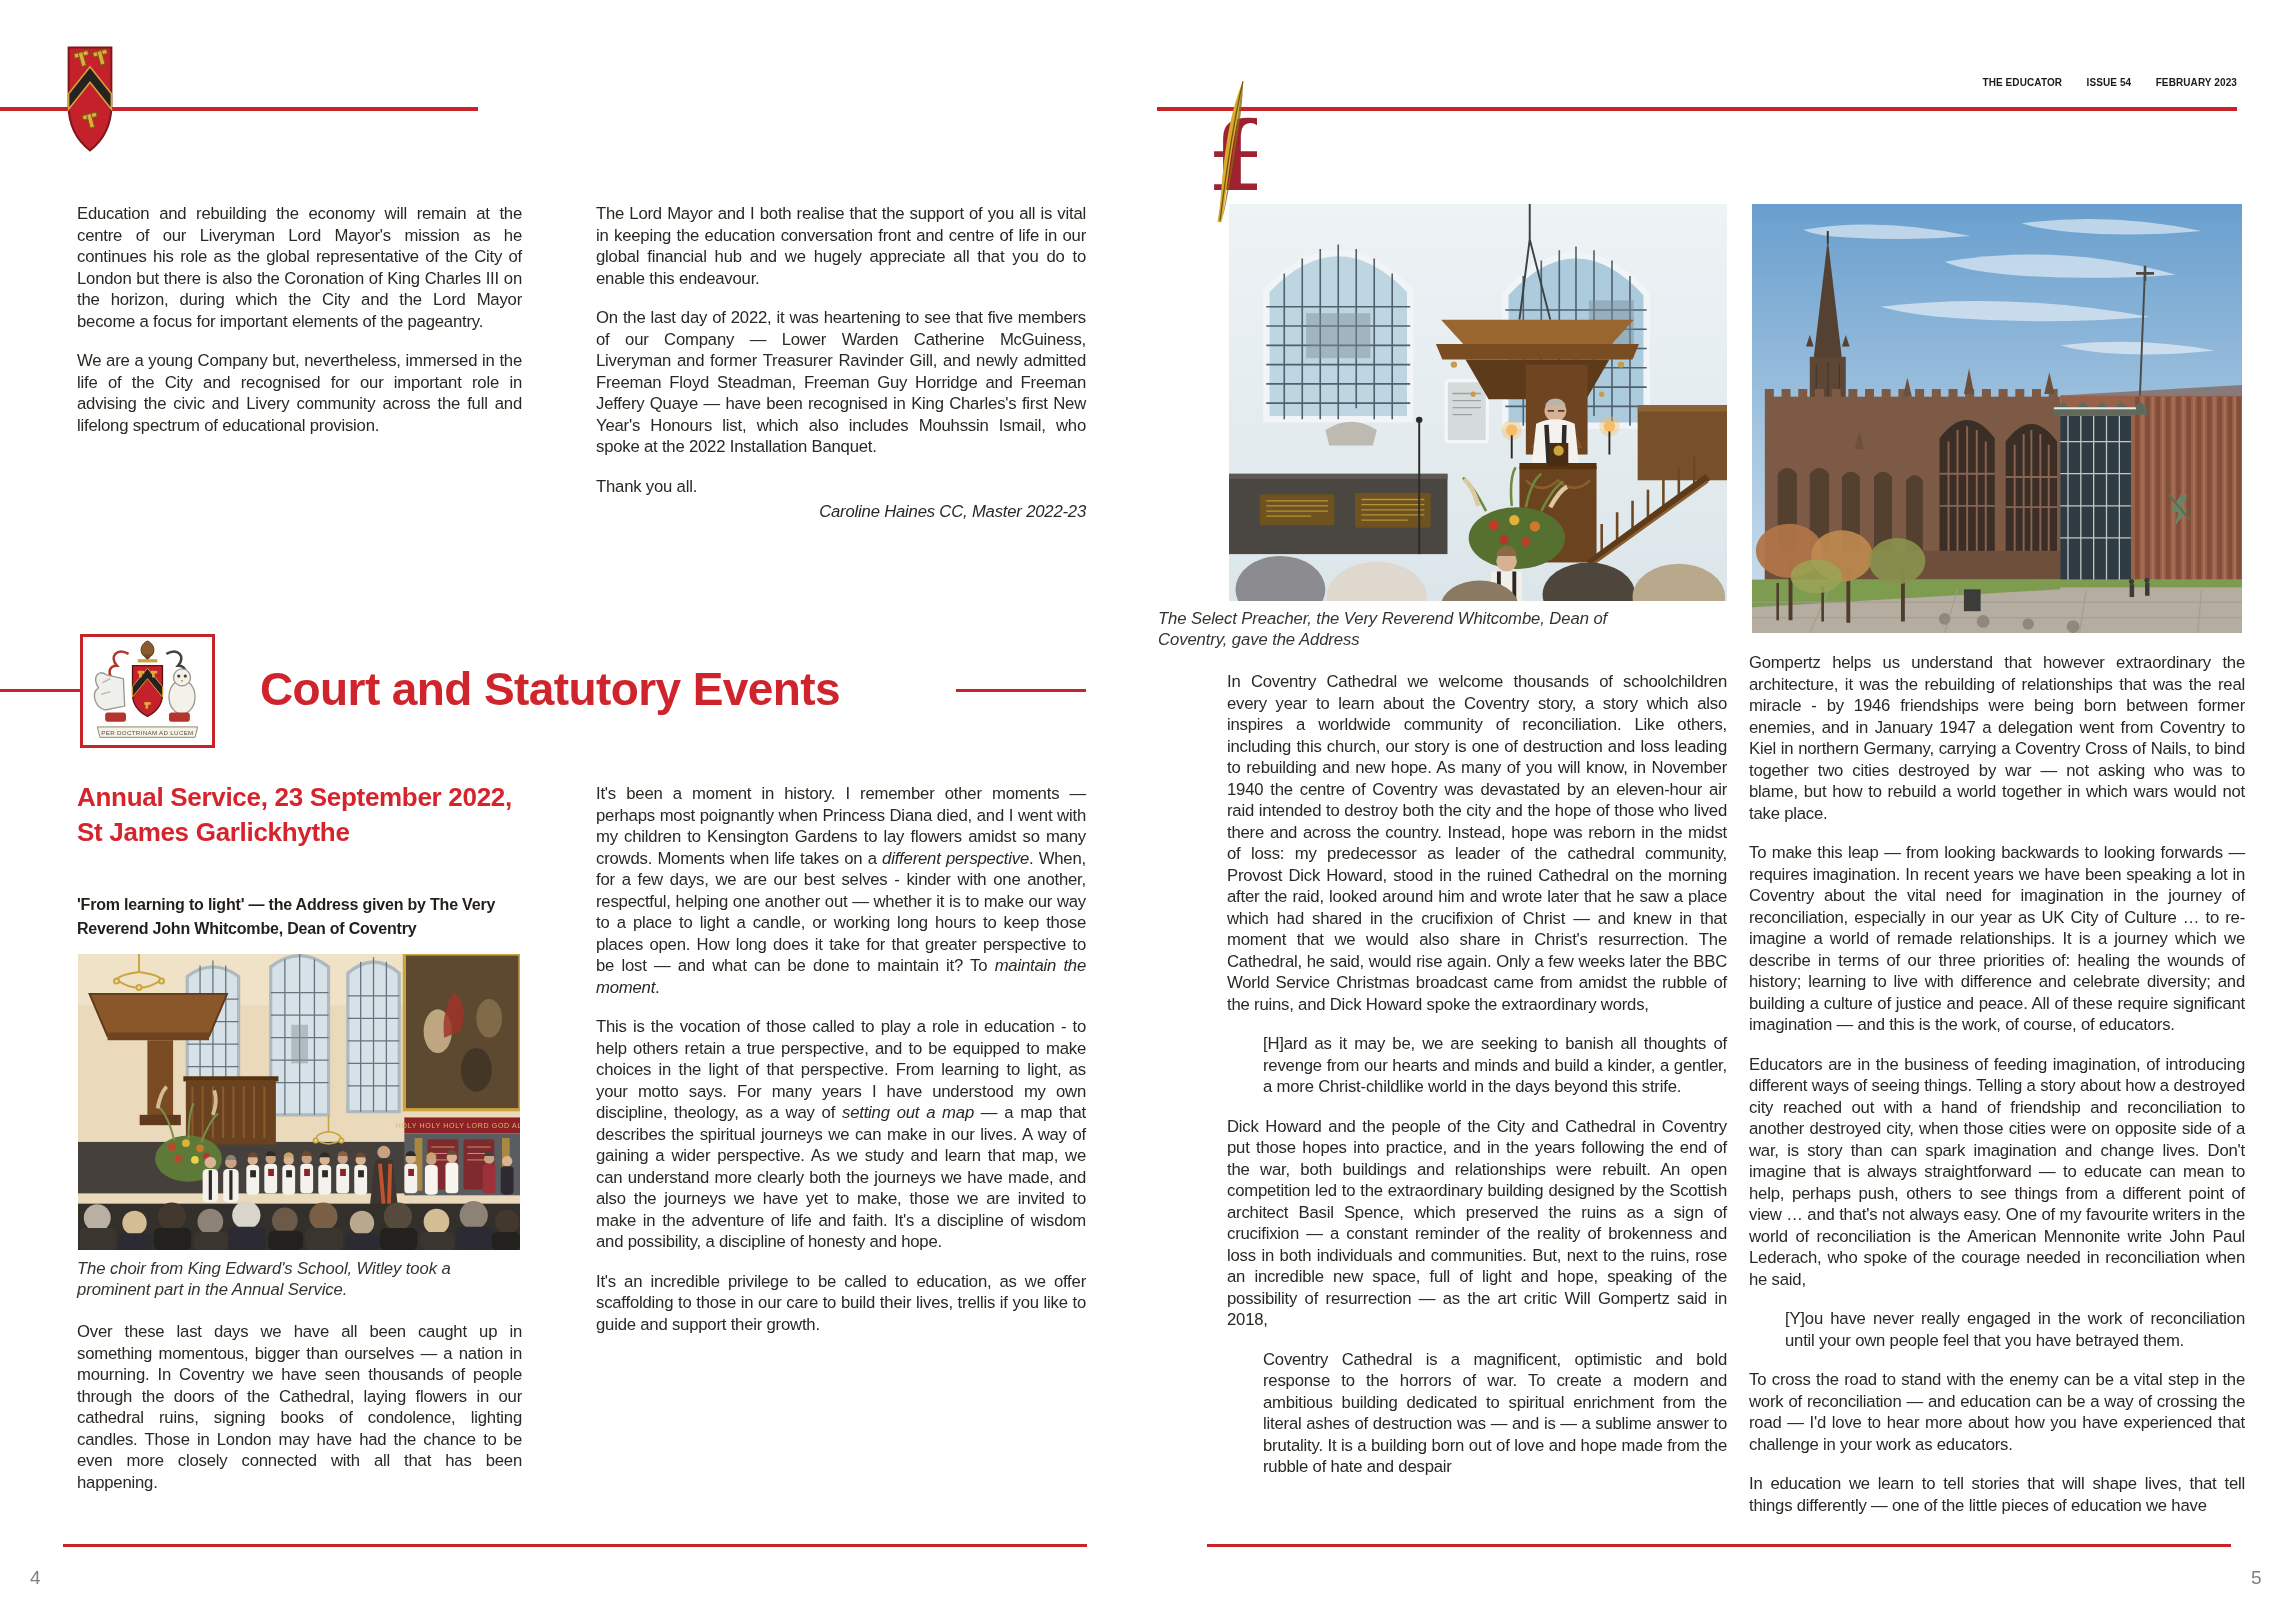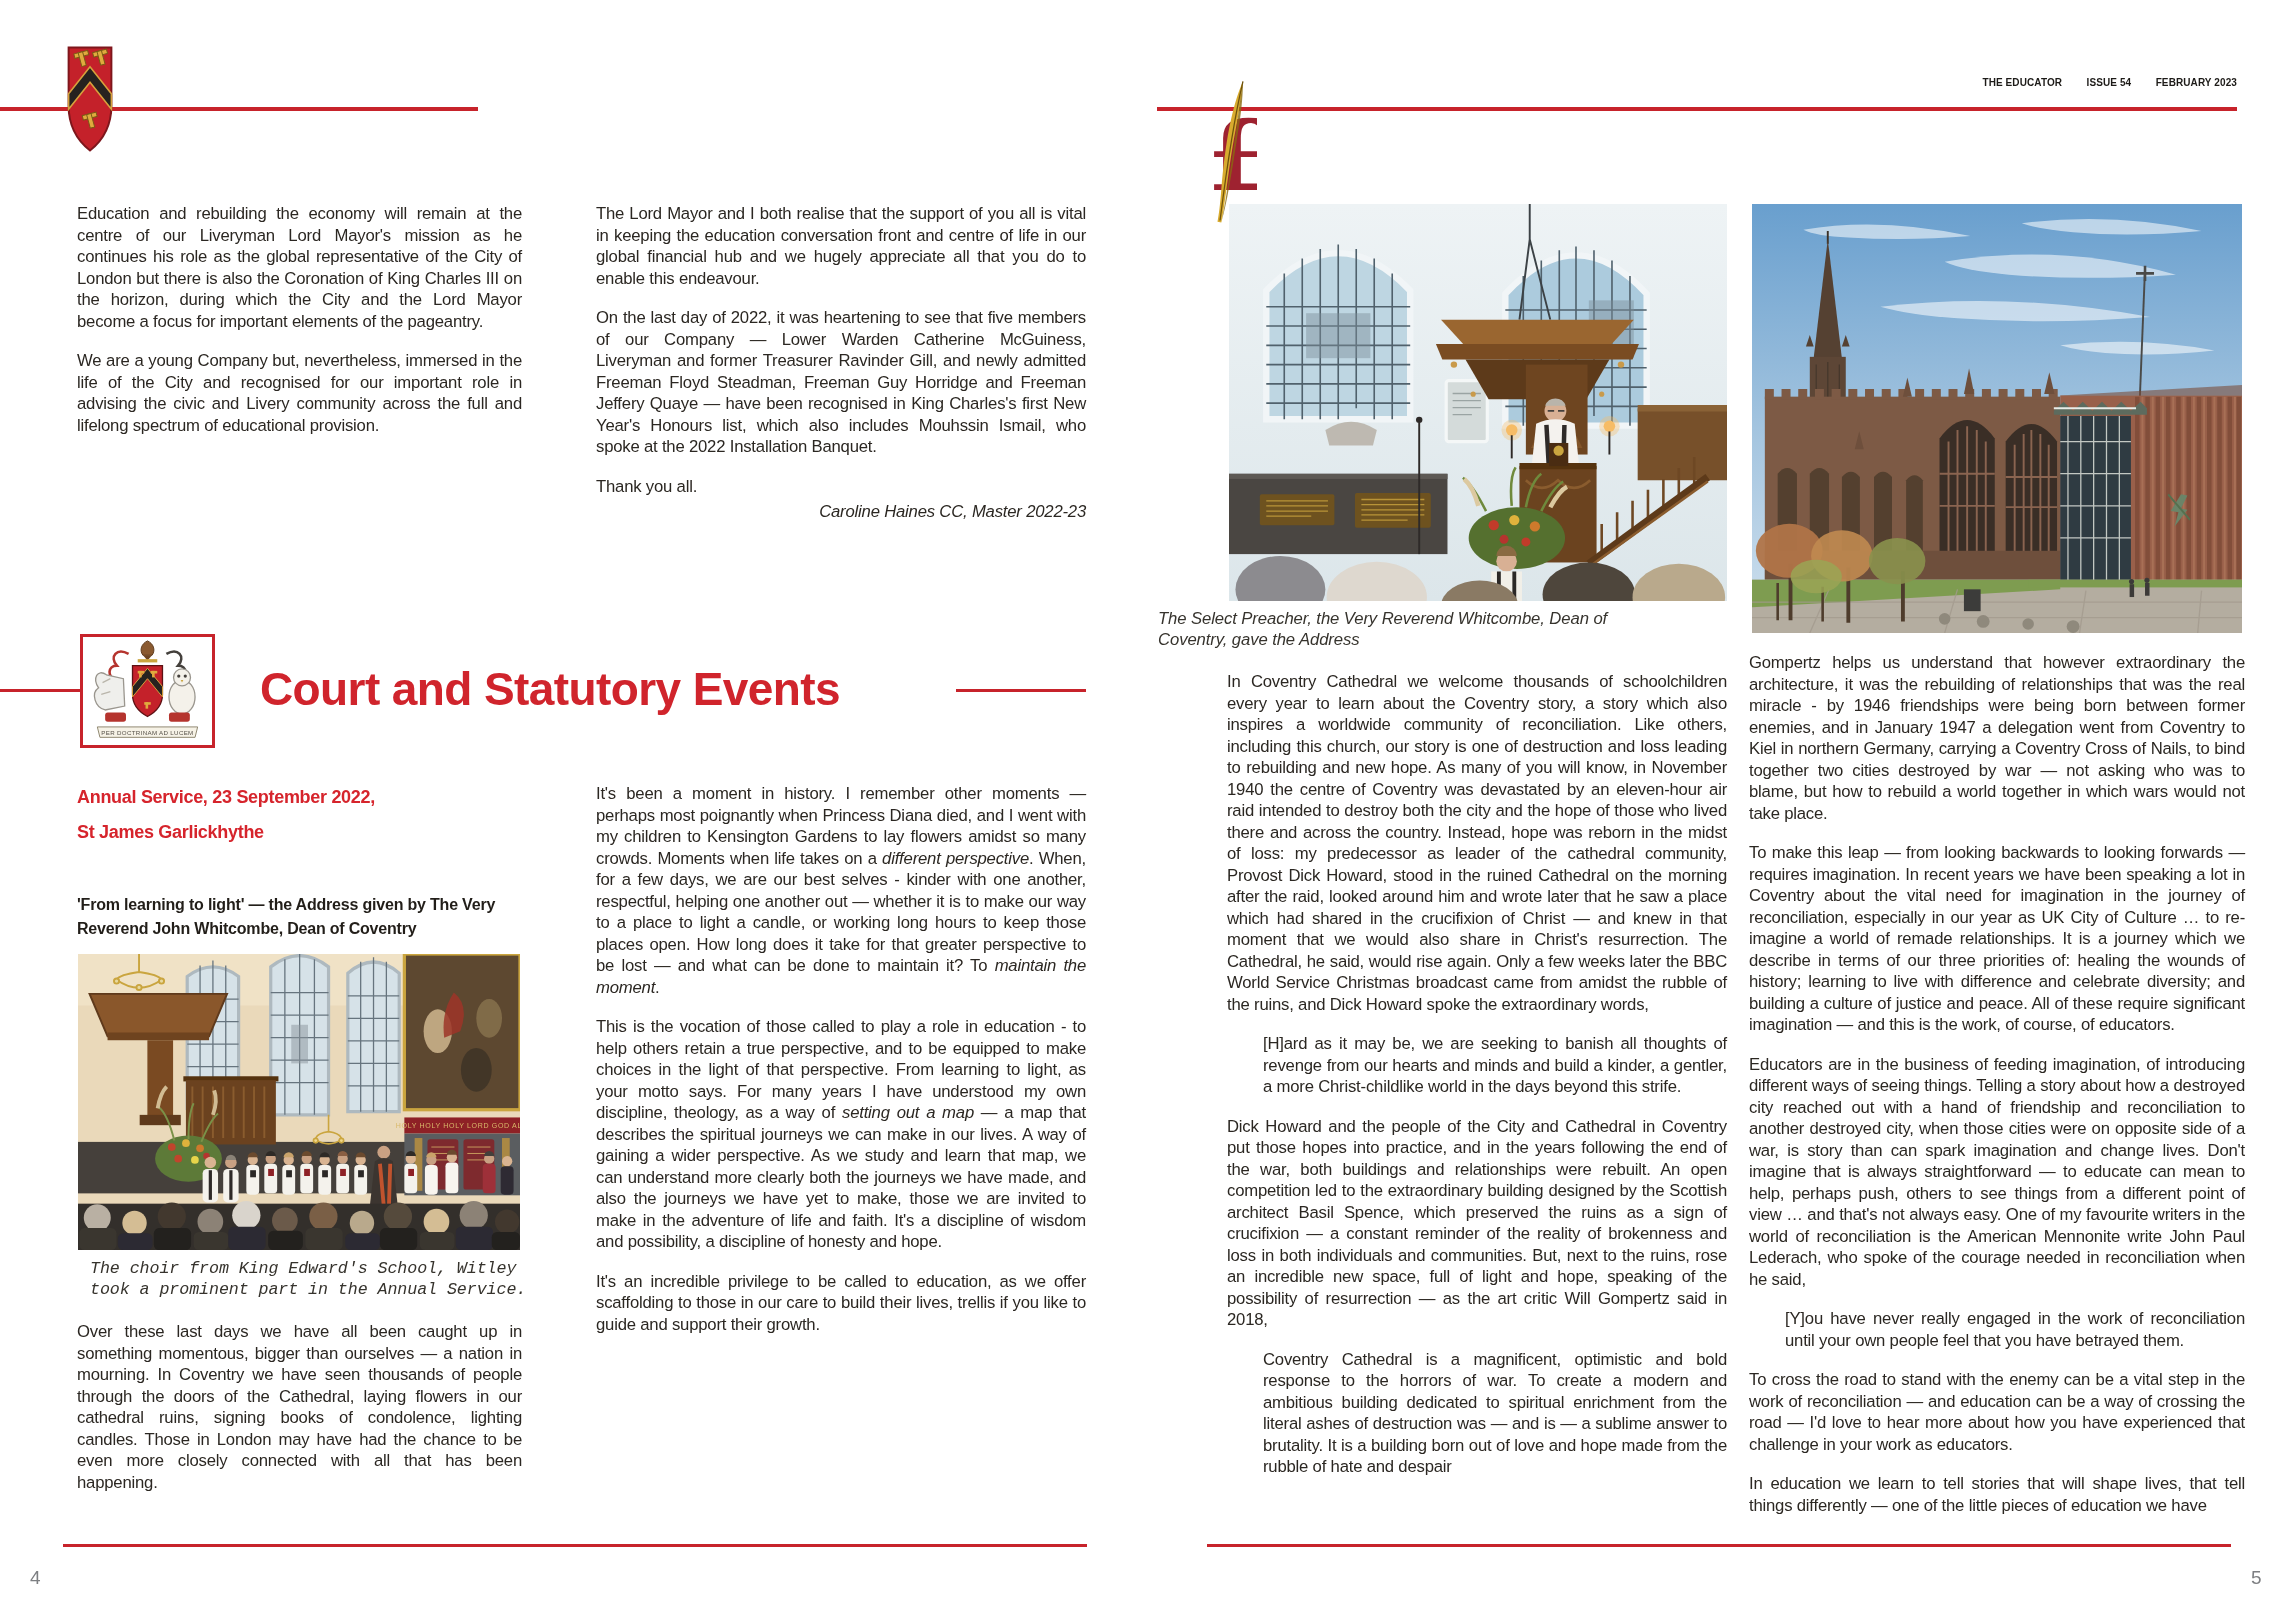--- a/index.html
+++ b/index.html
@@ -14,21 +14,21 @@
   .it { font-style: italic; }
   .sig { display: block; text-align: right; font-style: italic; margin-top: 1.3px; }
   .caption { position: absolute; font-style: italic; font-size: 16.7px; line-height: 21px;
              letter-spacing: -0.1px; color: #36332d; text-align: left; }
   .masthead { position: absolute; left: 1157px; top: 77px; width: 1080px; display: flex;
               justify-content: flex-end; gap: 24.4px; font-size: 10px; font-weight: bold;
               letter-spacing: 0.1px; color: #1d1b18; }
   .section-title { position: absolute; font-size: 46px; font-weight: 700; letter-spacing: -0.6px;
                    color: #d0242c; white-space: nowrap; margin-left: 24px; }
   .arms-box { position: absolute; border: 3.2px solid #c7232b; background: #ffffff; }
-  .headline { position: absolute; font-size: 18px; line-height: 35px; font-weight: bold;
+  .headline { position: absolute; font-size: 26px; line-height: 35px; font-weight: bold;
               color: #d6242c; letter-spacing: -0.3px; }
   .headline span { display: block; }
   .subhead { position: absolute; font-size: 16px; line-height: 24px; font-weight: bold;
              color: #221e19; letter-spacing: -0.2px; }
   .pagenum { position: absolute; font-size: 19px; color: #7d7f82; }
   .photo { position: absolute; overflow: hidden; }
   .photo svg, .logo svg { display: block; width: 100%; height: 100%; }
   .logo { position: absolute; }
 </style>
 </head>
@@ -277,21 +277,21 @@
         <circle cx="558" cy="416" r="20" fill="#d4bd94"></circle>
           <rect x="532" y="432" width="54" height="28" rx="8" fill="#3a362f"></rect>
         <circle cx="616" cy="406" r="22" fill="#8c8276"></circle>
           <rect x="588" y="424" width="58" height="36" rx="8" fill="#2c2a33"></rect>
         <circle cx="668" cy="416" r="19" fill="#42382e"></circle>
           <rect x="644" y="432" width="44" height="28" rx="8" fill="#23211e"></rect>
       </g>
     </svg>
   </div>
 
-  <div class="caption" style="left:90px; top:1258px; width:445px;font-family:Liberation Mono, monospace;">The choir from King Edward's School, Witley took a prominent part in the Annual Service.</div>
+  <div class="caption" style="left:77px; top:1258px; width:445px;">The choir from King Edward's School, Witley took a prominent part in the Annual Service.</div>
 
   <div class="body-text" style="left:77px; top:1321px; width:445px;">
     <div class="para">Over these last days we have all been caught up in something momentous, bigger than ourselves — a nation in mourning. In Coventry we have seen thousands of people through the doors of the Cathedral, laying flowers in our cathedral ruins, signing books of condolence, lighting candles. Those in London may have had the chance to be even more closely connected with all that has been happening.</div>
   </div>
 
   <div class="body-text" style="left:596px; top:783px; width:490px;">
     <div class="para">
       <span>It's been a moment in history. I remember other moments — perhaps most poignantly when Princess Diana died, and I went with my children to Kensington Gardens to lay flowers amidst so many crowds. Moments when life takes on a </span><span class="it">different perspective</span><span>. When, for a few days, we are our best selves - kinder with one another, respectful, helping one another out — whether it is to make our way to a place to light a candle, or working long hours to keep those places open. How long does it take for that greater perspective to be lost — and what can be done to maintain it? To </span><span class="it">maintain the moment</span><span>.</span>
     </div>
     <div class="para">

